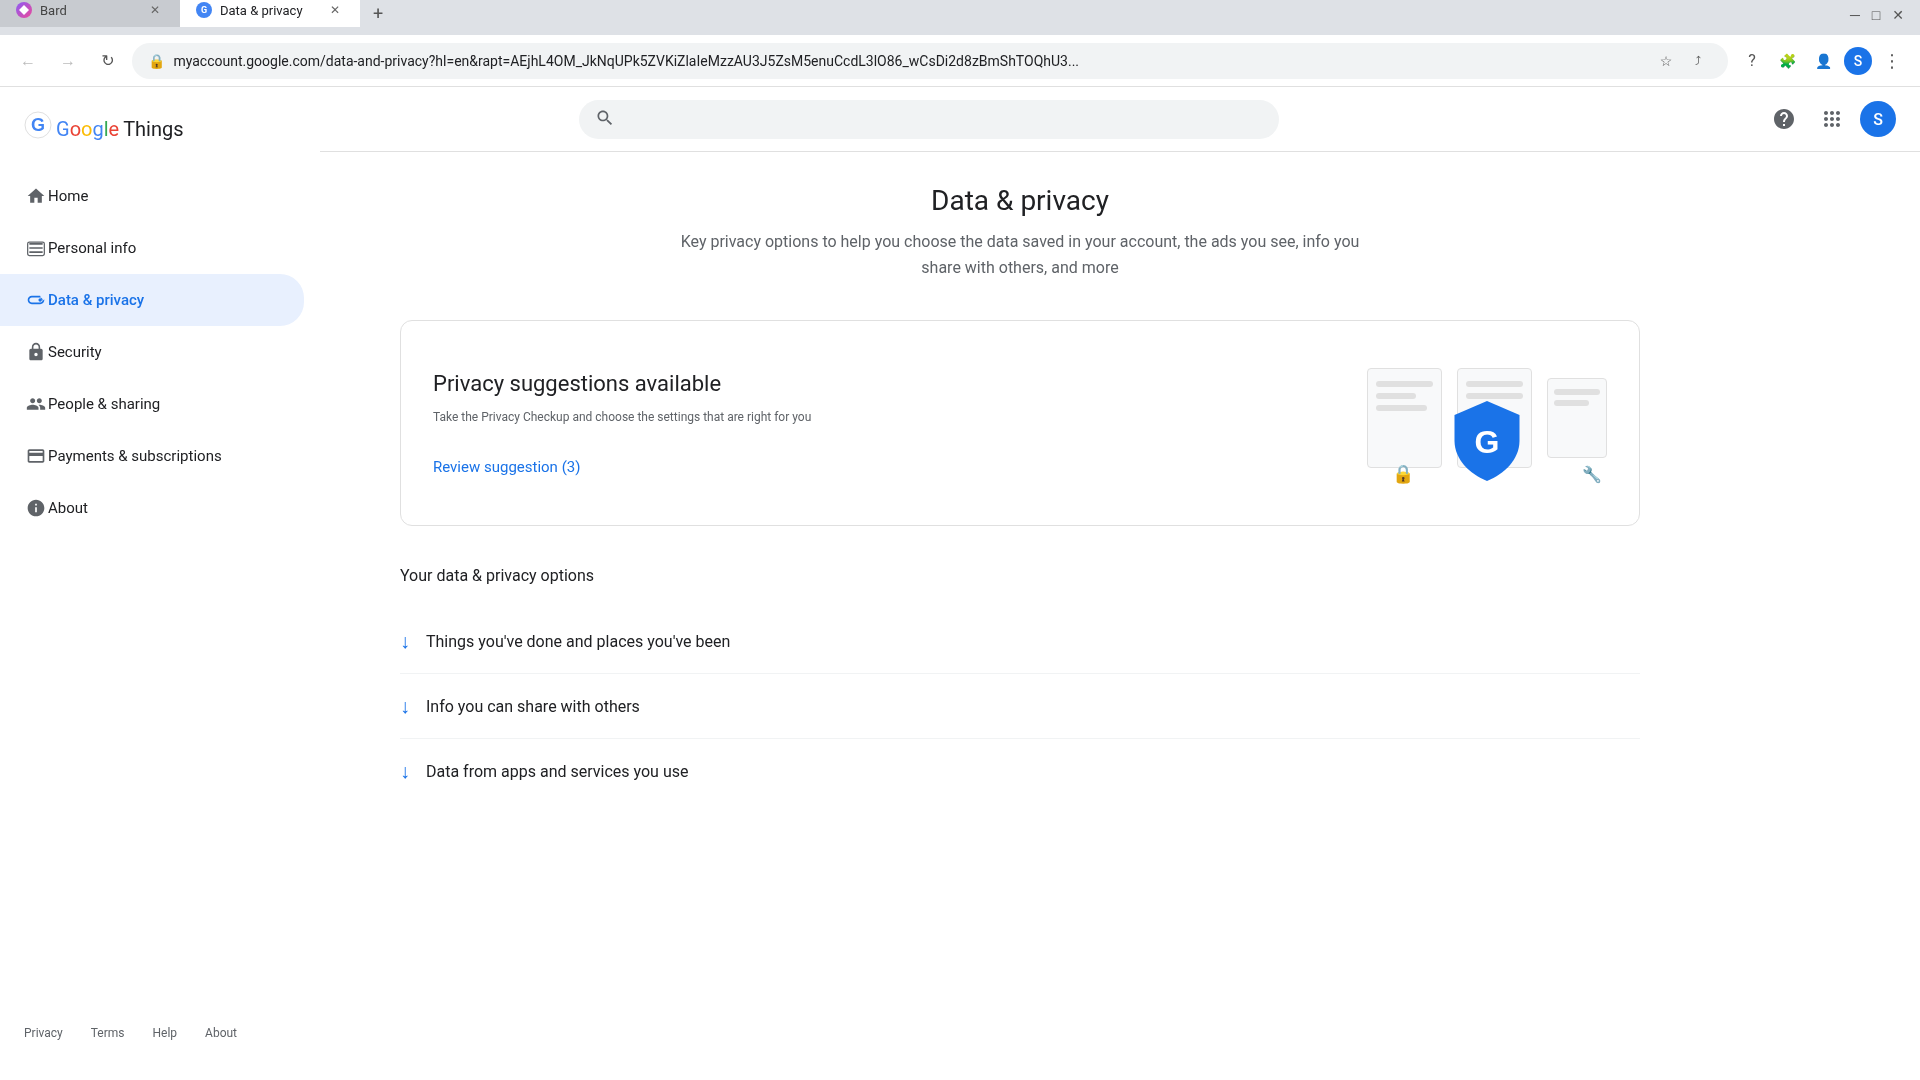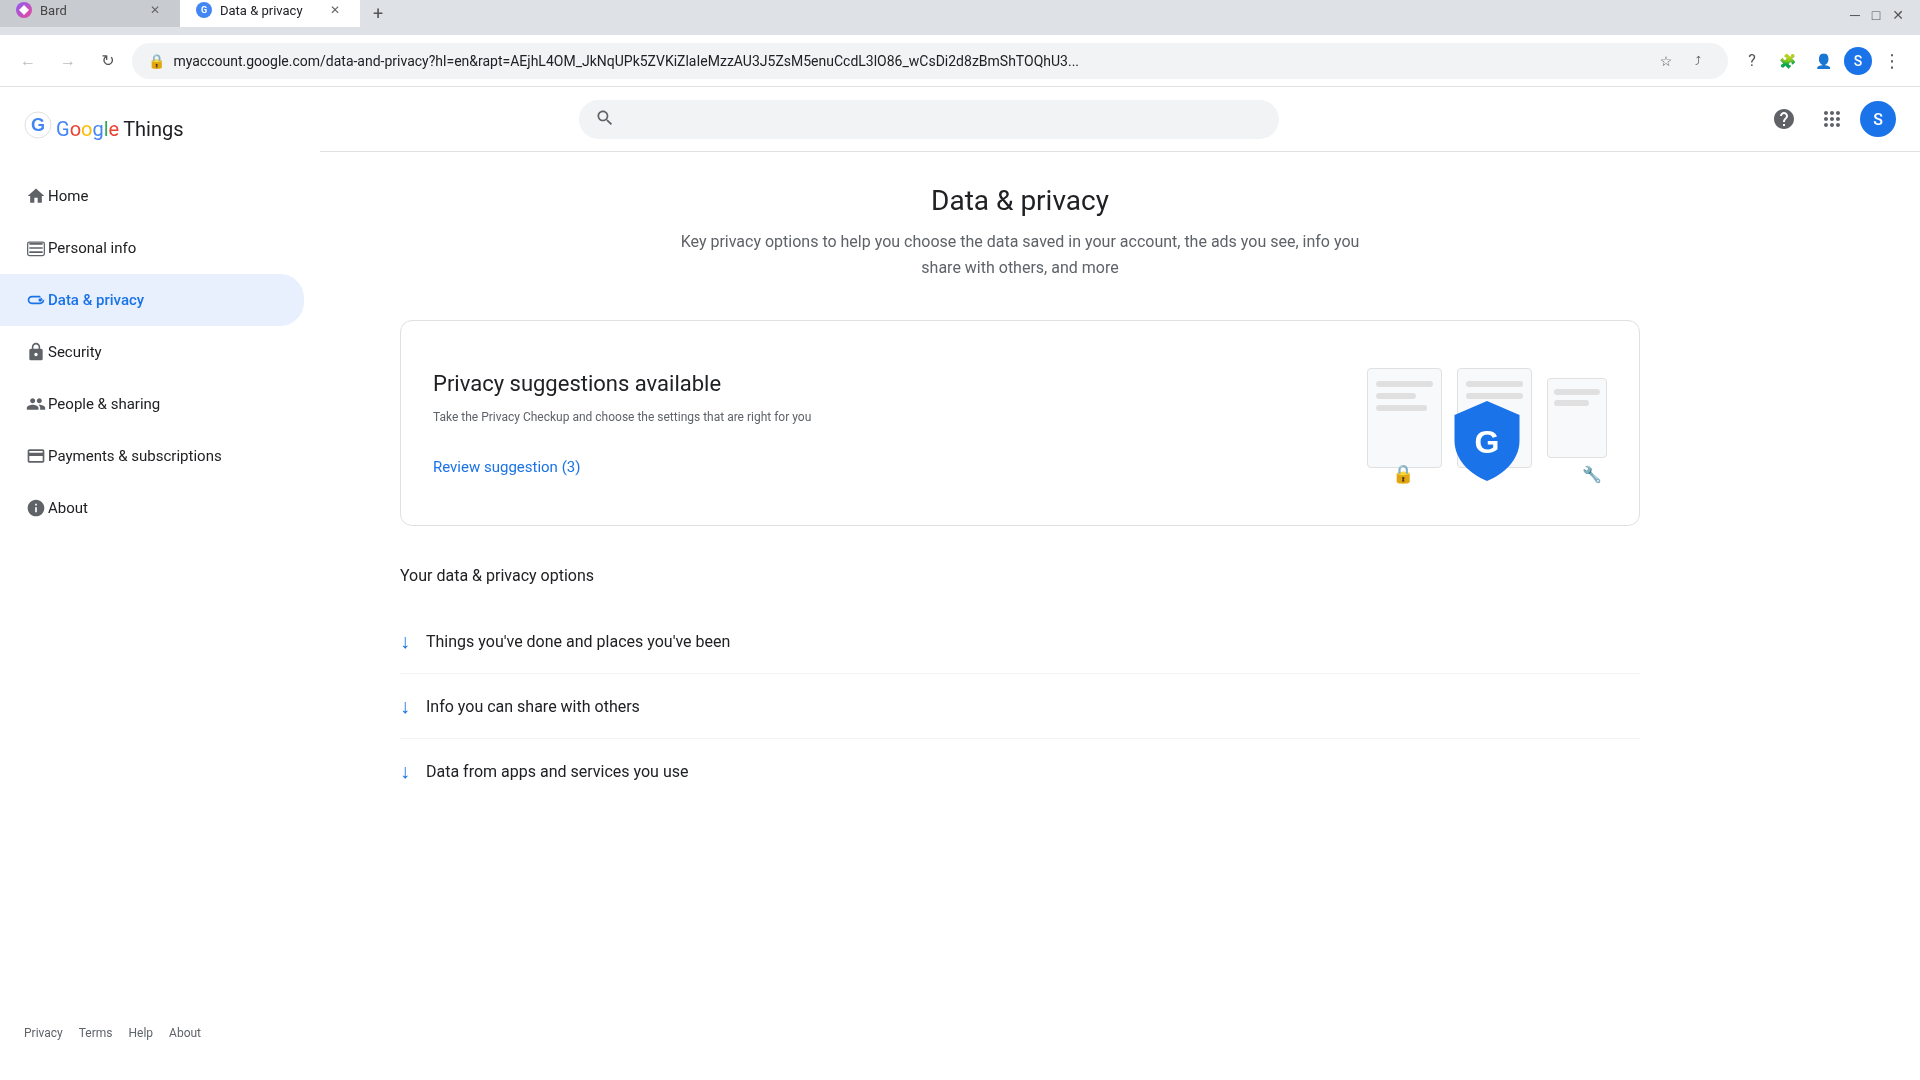--- a/index.html
+++ b/index.html
@@ -37,21 +37,21 @@
 
     
     .sidebar { width: 320px; flex-shrink: 0; padding: 24px 0; display: flex; flex-direction: column; border-right: none; overflow-y: auto; }
     .google-account-logo { display: flex; align-items: center; gap: 4px; padding: 0 24px 24px 24px; }
 
     .nav-item { display: flex; align-items: center; padding: 14px 24px; cursor: pointer; border-radius: 0 24px 24px 0; margin-right: 16px; font-size: 15px; color: #202124; }
     .nav-item.active { background: #e8f0fe; color: #1a73e8; font-weight: 500; }
     .nav-icon { width: 24px; height: 24px; display: flex; align-items: center; justify-content: center; flex-shrink: 0; }
     .nav-icon svg { width: 20px; height: 20px; }
 
-    .sidebar-footer { margin-top: auto; padding: 16px 24px; display: flex; gap: 16px; flex-wrap: wrap; }
+    .sidebar-footer { margin-top: auto; padding: 16px 24px; display: flex; gap: 28px; flex-wrap: wrap; }
     .footer-link { font-size: 12px; color: #5f6368; cursor: pointer; text-decoration: none; }
 
     
     .main { flex: 1; overflow-y: auto; padding: 0; }
 
     .content-area { padding: 32px 80px; max-width: 1400px; }
     .page-title { font-size: 28px; font-weight: 400; text-align: center; color: #202124; margin-bottom: 12px; }
     .page-subtitle { font-size: 16px; color: #5f6368; text-align: center; line-height: 1.6; max-width: 700px; margin: 0 auto 40px auto; }
 
     .suggestion-card { border: 1px solid #e0e0e0; border-radius: 12px; padding: 32px; display: flex; align-items: center; justify-content: center; margin-bottom: 40px; position: relative; overflow: hidden; margin-top: 28px; }

